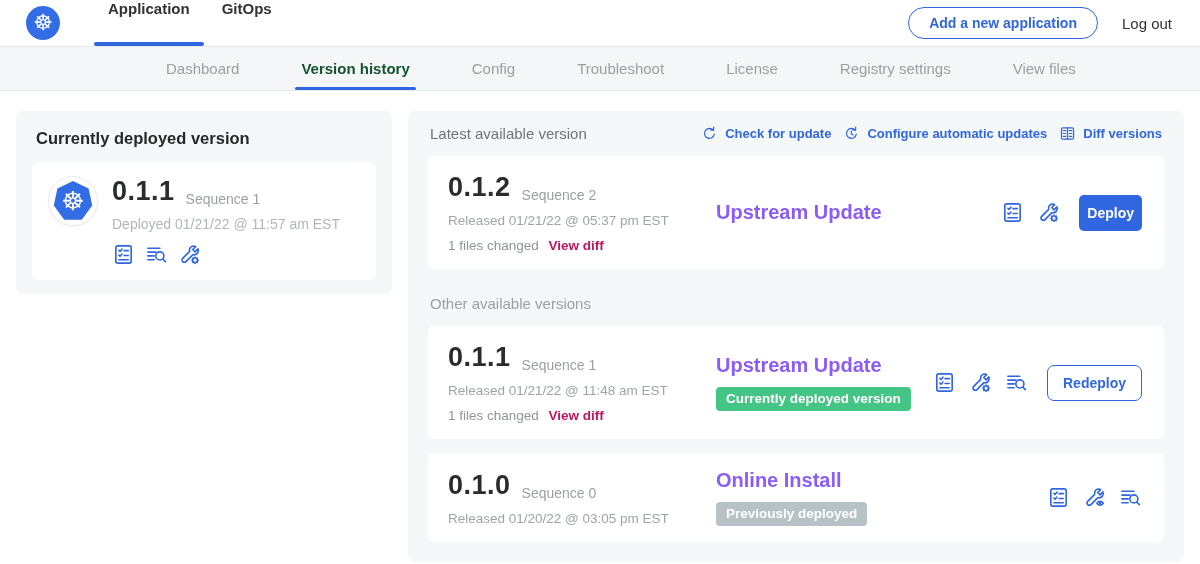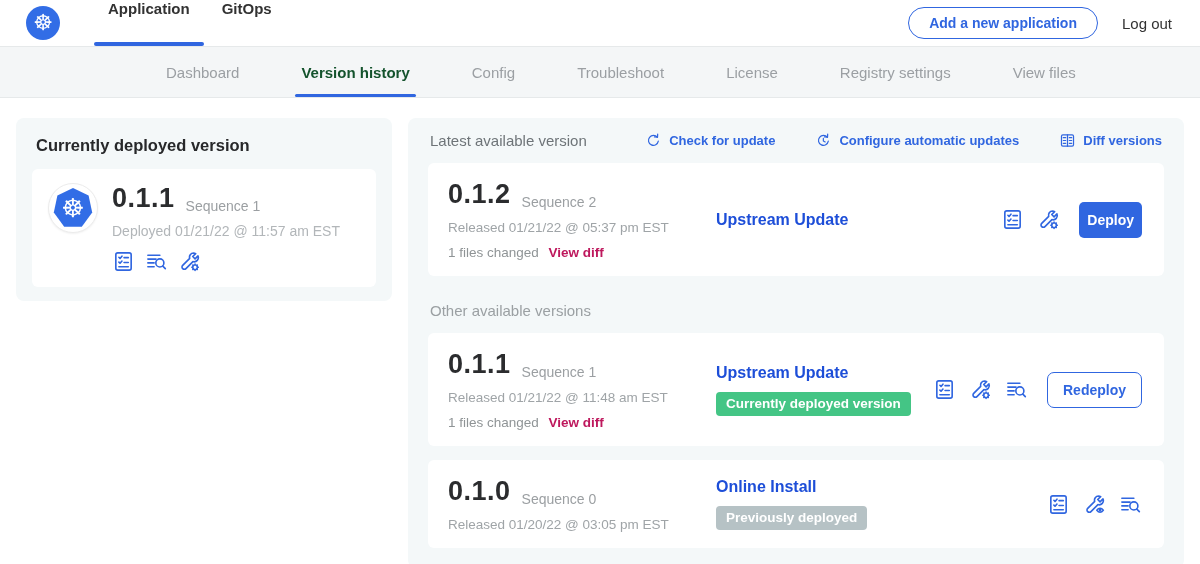--- a/index.html
+++ b/index.html
@@ -15,21 +15,21 @@
     font-size:15px; font-weight:bold; color:#323232; cursor:pointer; }
   .top-tab.active::after { content:""; position:absolute; left:2px; right:2px; bottom:0;
     height:4px; border-radius:2px; background:#3066e0; }
   .top-right { margin-left:auto; display:flex; align-items:center; }
   .add-app-btn { border:1.5px solid #3066e0; color:#3066e0; background:#fff; font-weight:bold;
     font-size:14px; padding:7px 20px; border-radius:17px; cursor:pointer;
     font-family:"Liberation Sans", sans-serif; }
   .logout { font-size:15px; color:#323232; margin:0 28px 0 24px; cursor:pointer; }
 
   
-  .subnav { height:52px; background:#f4f6f7; border-top:1px solid #e6e9ea; border-bottom:1px solid #e6e9ea;
+  .subnav { height:45px; background:#f4f6f7; border-top:1px solid #e6e9ea; border-bottom:1px solid #e6e9ea;
     display:flex; align-items:stretch; padding-left:160px; }
   .subnav-item { position:relative; display:flex; align-items:center; padding:0 6px; margin-right:50px;
     font-size:15px; color:#9b9fa3; cursor:pointer; white-space:nowrap; }
   .subnav-item.active { color:#14532d; font-weight:bold; }
   .subnav-item.active::after { content:""; position:absolute; left:0; right:0; bottom:0;
     height:3px; border-radius:2px; background:#3066e0; }
 
   
   .main { display:flex; align-items:flex-start; gap:16px; padding:20px 16px 0; }
   .panel { background:#f4f8f9; border-radius:8px; }
@@ -49,33 +49,33 @@
   .ver-big { font-size:27px; font-weight:800; color:#2b2c2e; letter-spacing:.5px; }
   .seq { font-size:14px; color:#9b9fa2; margin-left:11px; }
   .deployed-date { font-size:14px; color:#b2b6b9; margin-top:9px; font-weight:500; }
   .icon-row { display:flex; align-items:center; gap:10px; margin-top:11px; }
   .icon-btn { width:23px; height:23px; cursor:pointer; display:inline-flex; }
   .icon-btn svg, .lnk-ico svg { width:100%; height:100%; }
 
   
   .rp-head { display:flex; align-items:center; justify-content:space-between; padding:0 2px; }
   .rp-title { font-size:15px; font-weight:500; color:#6e7478; }
-  .rp-actions { display:flex; align-items:center; gap:40px; }
+  .rp-actions { display:flex; align-items:center; gap:12px; }
   .rp-link { display:flex; align-items:center; gap:7px; color:#3066e0; font-size:13px;
     font-weight:bold; cursor:pointer; }
   .lnk-ico { width:17px; height:17px; display:inline-flex; }
 
   .ver-card { background:#fff; border-radius:6px; margin-top:14px; padding:16px 20px;
     display:flex; align-items:center; min-height:84px; }
   .vc-left { width:250px; flex-shrink:0; }
   .vc-released { font-size:13.5px; color:#9fa4a7; font-weight:500; margin-top:10px; }
   .vc-files { font-size:13.5px; color:#8f9496; margin-top:10px; }
   .view-diff { color:#be185d; font-weight:bold; margin-left:6px; cursor:pointer; }
   .vc-mid { flex:1; padding-left:18px; }
-  .vc-source { font-size:16px; font-weight:bold; color:#1d4ed8; }
+  .vc-source { font-size:20px; font-weight:bold; color:#8b5cf6; }
   .badge { display:inline-block; margin-top:10px; padding:4px 10px 5px; border-radius:4px;
     color:#fff; font-size:13.5px; font-weight:bold; }
   .badge-green { background:#44c585; }
   .badge-gray { background:#b6c2c5; }
   .vc-right { display:flex; align-items:center; gap:13px; padding-right:2px; }
   .btn-primary { background:#3066e0; color:#fff; border:none; border-radius:5px; font-weight:bold;
     font-size:14px; padding:10px 8px; margin-left:6px; cursor:pointer;
     font-family:"Liberation Sans", sans-serif; }
   .btn-outline { background:#fff; color:#3066e0; border:1.5px solid #3066e0; border-radius:7px;
     font-weight:bold; font-size:14px; padding:9px 15px; margin-left:6px; cursor:pointer;

